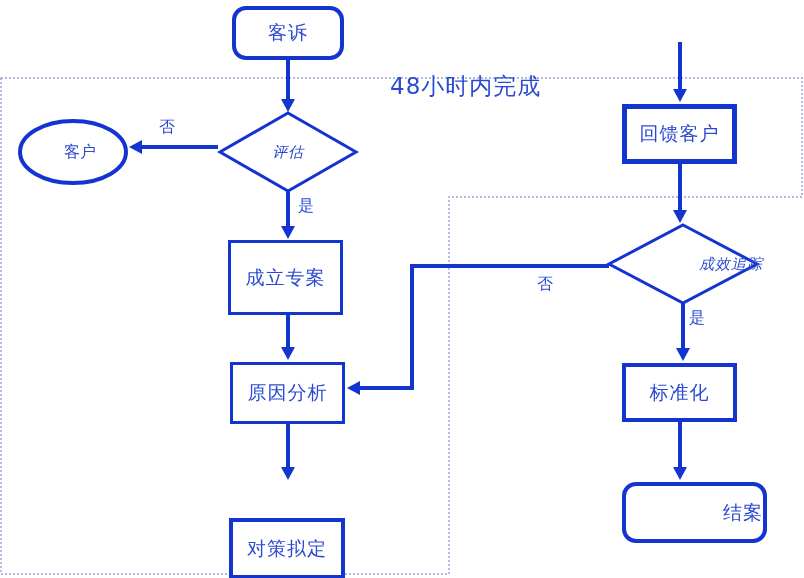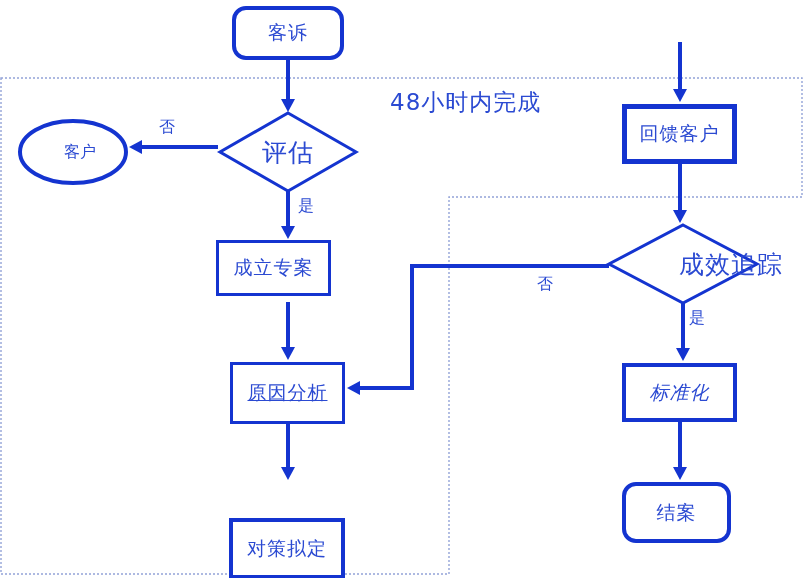--- a/index.html
+++ b/index.html
@@ -33,39 +33,39 @@
     letter-spacing:1px;
     z-index:3;
   }
   .floating-label{
     position:absolute;
     transform:translate(-50%,-50%);
     color:var(--c-text);
     white-space:nowrap;
     z-index:4;
   }
-  .shape-label{font-size:25px;letter-spacing:1px;}
+  .shape-label{font-size:15px;letter-spacing:1px;font-style:italic;}
   .edge-label{font-size:16px;}
   .caption{
     position:absolute;
-    left:390px;top:87px;
+    left:390px;top:71px;
     color:var(--c-text);
     font-size:23px;
     letter-spacing:1px;
     white-space:nowrap;
     z-index:4;
   }
   
   .n-complaint{left:232px;top:6px;width:112px;height:54px;border-width:4px;border-radius:14px;}
-  .n-project{left:216px;top:240px;width:115px;height:56px;border-width:3px;}
-  .n-analysis{left:230px;top:362px;width:115px;height:62px;border-width:3px;text-decoration:underline;}
+  .n-project{left:228px;top:240px;width:115px;height:75px;border-width:3px;}
+  .n-analysis{left:230px;top:362px;width:115px;height:62px;border-width:3px;}
   .n-countermeasure{left:229px;top:482px;width:116px;height:61px;border-width:4px;margin-top:36px;}
   .n-feedback{left:622px;top:104px;width:115px;height:60px;border-width:5px;}
-  .n-standardize{left:622px;top:363px;width:115px;height:59px;border-width:4px;font-style:italic;}
-  .n-close{left:622px;top:482px;width:109px;height:61px;border-width:4px;border-radius:14px;}
+  .n-standardize{left:622px;top:363px;width:115px;height:59px;border-width:4px;}
+  .n-close{left:622px;top:482px;width:145px;height:61px;border-width:4px;border-radius:14px;justify-content:flex-end;}
 </style>
 </head>
 <body>
 
 <div class="canvas">
 
   <svg class="layer" width="804" height="578" viewBox="0 0 804 578">
 
     <path class="dotted" d="M1,78 L802,78 L802,197 L449,197 L449,574 L1,574 Z"></path>
 

